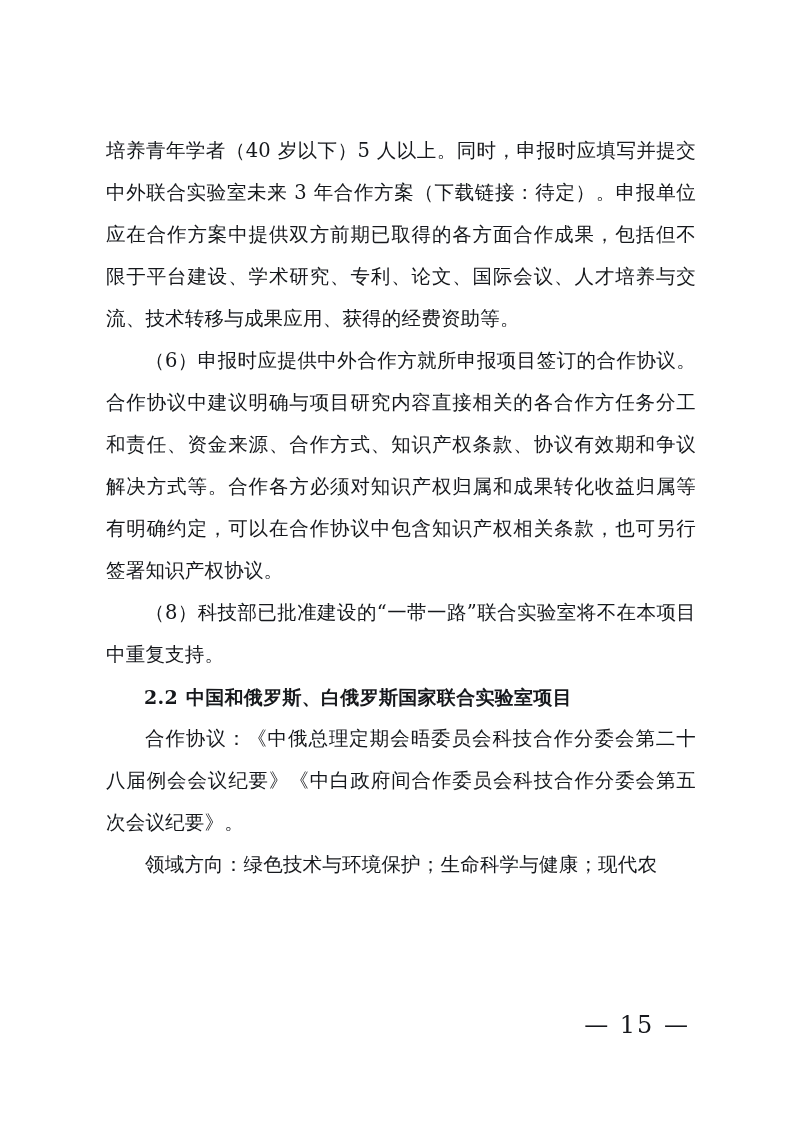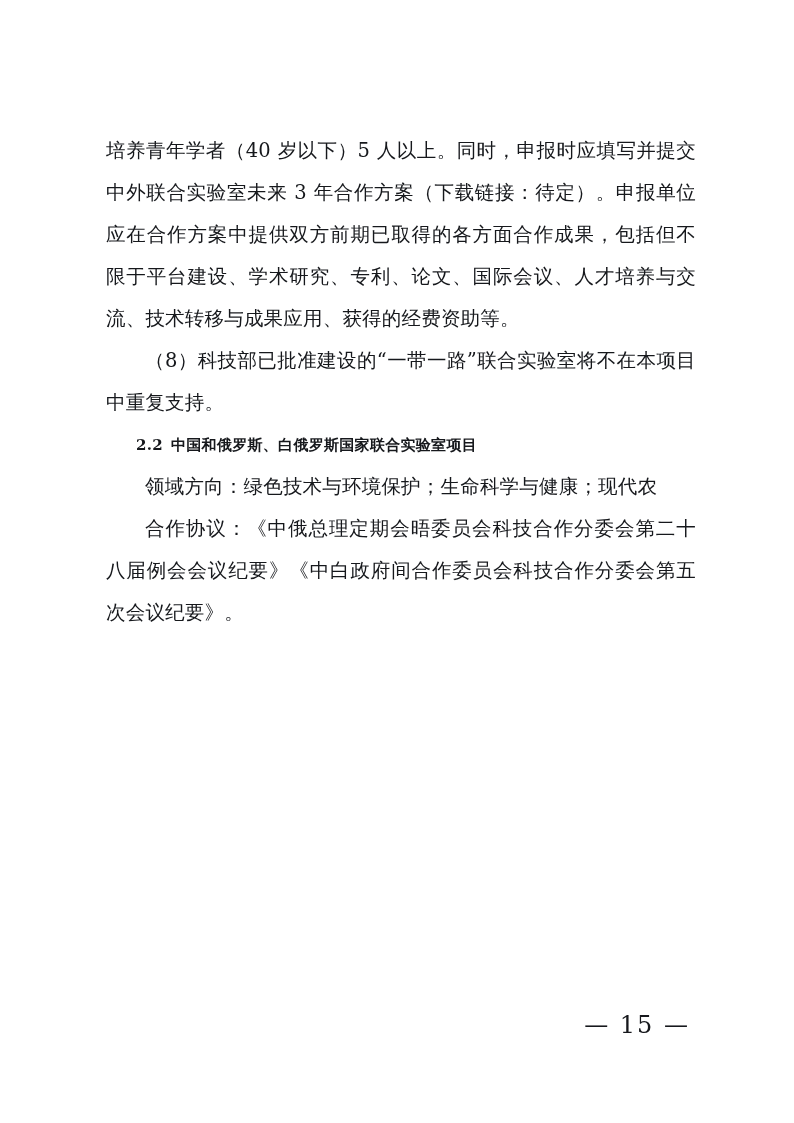--- a/index.html
+++ b/index.html
@@ -35,21 +35,21 @@
   .para {
     margin: 0;
     text-indent: 2em;
   }
   .para.no-indent {
     text-indent: 0;
   }
   .heading {
     margin: 0;
     font-weight: bold;
-    font-size: 15px;
+    font-size: 19px;
     line-height: 42px;
     text-indent: 2em;
     letter-spacing: 0.3px;
   }
   .heading .num {
     margin-right: 8px;
   }
   .page-number {
     position: absolute;
     right: 104px;
@@ -61,28 +61,29 @@
   }
 </style>
 </head>
 <body>
 
 <div class="page">
   <div class="doc-body">
 
     <p class="para no-indent">培养青年学者（40 岁以下）5 人以上。同时，申报时应填写并提交中外联合实验室未来 3 年合作方案（下载链接：待定）。申报单位应在合作方案中提供双方前期已取得的各方面合作成果，包括但不限于平台建设、学术研究、专利、论文、国际会议、人才培养与交流、技术转移与成果应用、获得的经费资助等。</p>
 
+    <p class="para">（6）申报时应提供中外合作方就所申报项目签订的合作协议。合作协议中建议明确与项目研究内容直接相关的各合作方任务分工和责任、资金来源、合作方式、知识产权条款、协议有效期和争议解决方式等。合作各方必须对知识产权归属和成果转化收益归属等有明确约定，可以在合作协议中包含知识产权相关条款，也可另行签署知识产权协议。</p>
 
 
     <p class="para">（8）科技部已批准建设的“一带一路”联合实验室将不在本项目中重复支持。</p>
 
     <p class="heading">
       <span class="num">2.2</span><span>中国和俄罗斯、白俄罗斯国家联合实验室项目</span>
     </p>
 
+    <p class="para">合作协议：《中俄总理定期会晤委员会科技合作分委会第二十八届例会会议纪要》《中白政府间合作委员会科技合作分委会第五次会议纪要》。</p>
+
     <p class="para">领域方向：绿色技术与环境保护；生命科学与健康；现代农</p>
-
-    <p class="para">合作协议：《中俄总理定期会晤委员会科技合作分委会第二十八届例会会议纪要》《中白政府间合作委员会科技合作分委会第五次会议纪要》。</p>
 
   </div>
 </div>
 
 <div class="page-number">— 15 —</div>
 
 </body></html>

